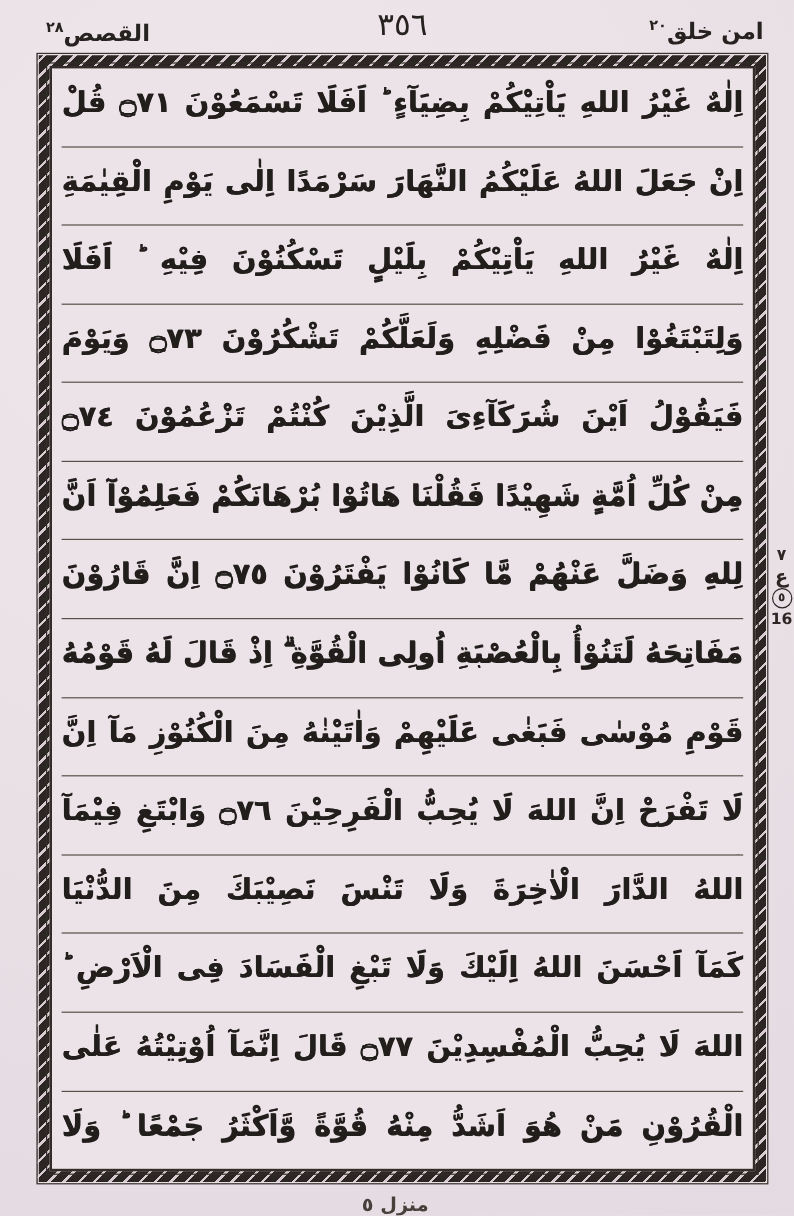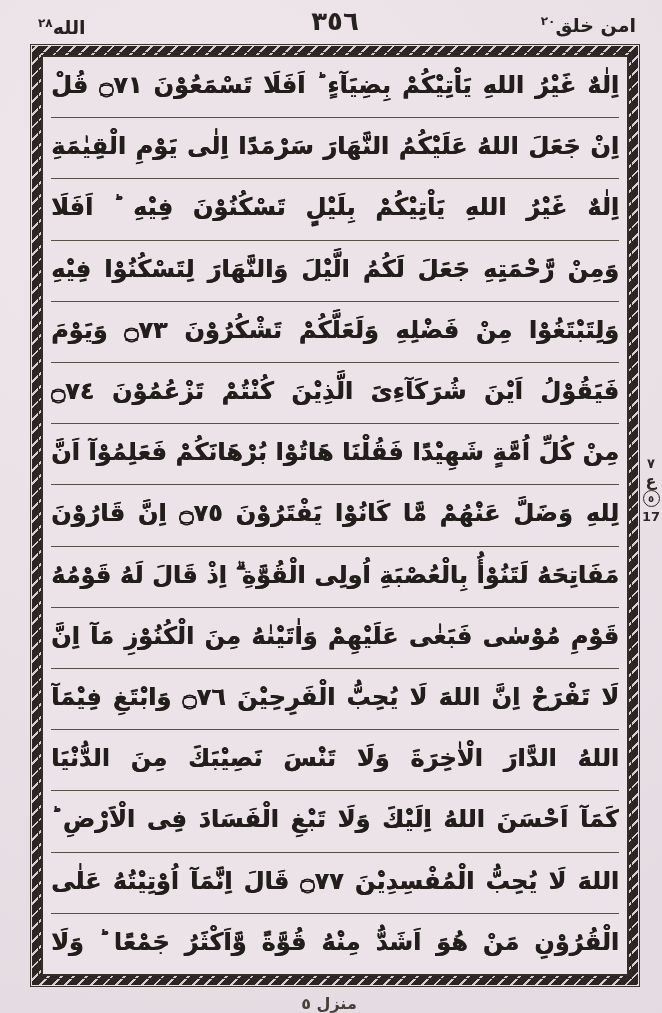--- a/index.html
+++ b/index.html
@@ -7,21 +7,21 @@
     width:662px;height:1013px;position:relative;overflow:hidden;
     background:#e9e0e6;
     background-image:radial-gradient(circle at 30% 20%, #efe7ec 0%, #e9e0e6 55%, #e4dae1 100%);
     font-family:"DejaVu Sans", sans-serif;
     color:#262220;
   }
   
   .header{position:absolute;top:6px;left:28px;right:20px;height:34px;}
   .juz{position:absolute;right:6px;top:8px;font-size:19px;font-weight:bold;white-space:nowrap;direction:rtl;}
   .surah{position:absolute;left:10px;top:10px;font-size:19px;font-weight:bold;white-space:nowrap;direction:rtl;}
-  .pagenum{position:absolute;left:0;right:0;top:0;text-align:center;font-size:26px;font-weight:bold;letter-spacing:2px;}
+  .pagenum{position:absolute;left:0;right:0;top:0;text-align:center;font-size:26px;font-weight:normal;letter-spacing:2px;}
   .supnum{font-size:12px;vertical-align:super;font-weight:bold;text-align:right;}
   
   .frame{
     position:absolute;top:44px;left:30px;right:22px;bottom:26px;
     box-sizing:border-box;
     border:1px solid #3a332f;
     padding:10px;
     background:repeating-linear-gradient(135deg,#2b2523 0 4px,#d8ccd2 4px 6px,#2b2523 6px 9px);
     box-shadow:0 0 0 1px #e9e0e6 inset;
   }
@@ -69,44 +69,43 @@
 </style>
 </head>
 <body>
 
 <div class="header">
   <div class="juz">
     <span>امن خلق</span><span class="supnum">٢٠</span>
   </div>
   <div class="pagenum">٣٥٦</div>
   <div class="surah">
-    <span>الله</span><span class="supnum">٢٨</span>
+    <span>القصص</span><span class="supnum">٢٨</span>
   </div>
 </div>
 
 <div class="frame">
   <div class="inner">
     <div class="qline">اِلٰهٌ غَيْرُ اللهِ يَاْتِيْكُمْ بِضِيَآءٍ ؕ اَفَلَا تَسْمَعُوْنَ ۝٧١ قُلْ اَرَءَيْتُمْ</div>
     <div class="qline">اِنْ جَعَلَ اللهُ عَلَيْكُمُ النَّهَارَ سَرْمَدًا اِلٰى يَوْمِ الْقِيٰمَةِ مَنْ</div>
     <div class="qline">اِلٰهٌ غَيْرُ اللهِ يَاْتِيْكُمْ بِلَيْلٍ تَسْكُنُوْنَ فِيْهِ ؕ اَفَلَا تُبْصِرُوْنَ ۝٧٢</div>
-    <div class="qline">وَمِنْ رَّحْمَتِهِ جَعَلَ لَكُمُ الَّيْلَ وَالنَّهَارَ لِتَسْكُنُوْا فِيْهِ</div>
     <div class="qline">وَلِتَبْتَغُوْا مِنْ فَضْلِهِ وَلَعَلَّكُمْ تَشْكُرُوْنَ ۝٧٣ وَيَوْمَ يُنَادِيْهِمْ</div>
     <div class="qline">فَيَقُوْلُ اَيْنَ شُرَكَآءِىَ الَّذِيْنَ كُنْتُمْ تَزْعُمُوْنَ ۝٧٤ وَنَزَعْنَا</div>
     <div class="qline">مِنْ كُلِّ اُمَّةٍ شَهِيْدًا فَقُلْنَا هَاتُوْا بُرْهَانَكُمْ فَعَلِمُوْآ اَنَّ الْحَقَّ</div>
     <div class="qline">لِلهِ وَضَلَّ عَنْهُمْ مَّا كَانُوْا يَفْتَرُوْنَ ۝٧٥ اِنَّ قَارُوْنَ كَانَ مِنْ</div>
     <div class="qline">مَفَاتِحَهُ لَتَنُوْأُ بِالْعُصْبَةِ اُولِى الْقُوَّةِ ۗ اِذْ قَالَ لَهُ قَوْمُهُ</div>
     <div class="qline">قَوْمِ مُوْسٰى فَبَغٰى عَلَيْهِمْ وَاٰتَيْنٰهُ مِنَ الْكُنُوْزِ مَآ اِنَّ</div>
     <div class="qline">لَا تَفْرَحْ اِنَّ اللهَ لَا يُحِبُّ الْفَرِحِيْنَ ۝٧٦ وَابْتَغِ فِيْمَآ اٰتٰىكَ</div>
     <div class="qline">اللهُ الدَّارَ الْاٰخِرَةَ وَلَا تَنْسَ نَصِيْبَكَ مِنَ الدُّنْيَا وَاَحْسِنْ</div>
     <div class="qline">كَمَآ اَحْسَنَ اللهُ اِلَيْكَ وَلَا تَبْغِ الْفَسَادَ فِى الْاَرْضِ ؕ اِنَّ</div>
     <div class="qline">اللهَ لَا يُحِبُّ الْمُفْسِدِيْنَ ۝٧٧ قَالَ اِنَّمَآ اُوْتِيْتُهُ عَلٰى عِلْمٍ</div>
     <div class="qline">الْقُرُوْنِ مَنْ هُوَ اَشَدُّ مِنْهُ قُوَّةً وَّاَكْثَرُ جَمْعًا ؕ وَلَا يُسْئَلُ</div>
   </div>
 </div>
 
 <div class="ruku">
   <span class="num">٧</span>
   <span class="ain">ع</span>
   <span class="circled">٥</span>
-  <span class="num">17</span>
+  <span class="num">16</span>
 </div>
 
 <div class="catchword">منزل ٥</div>
 
 </body></html>

